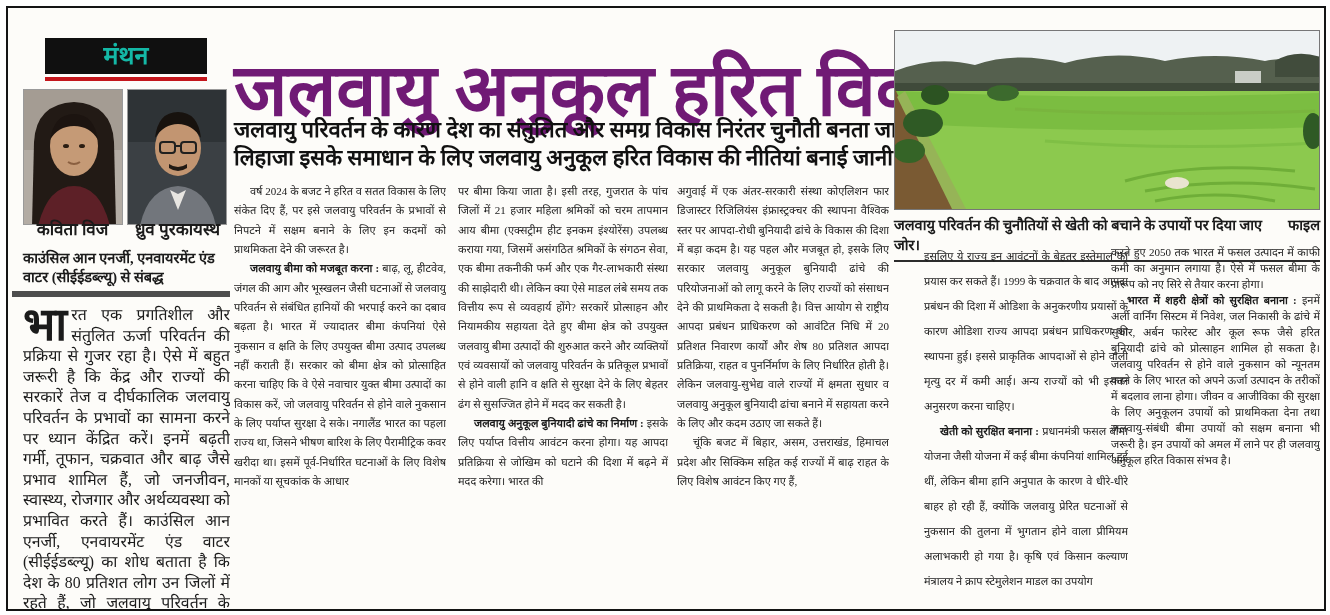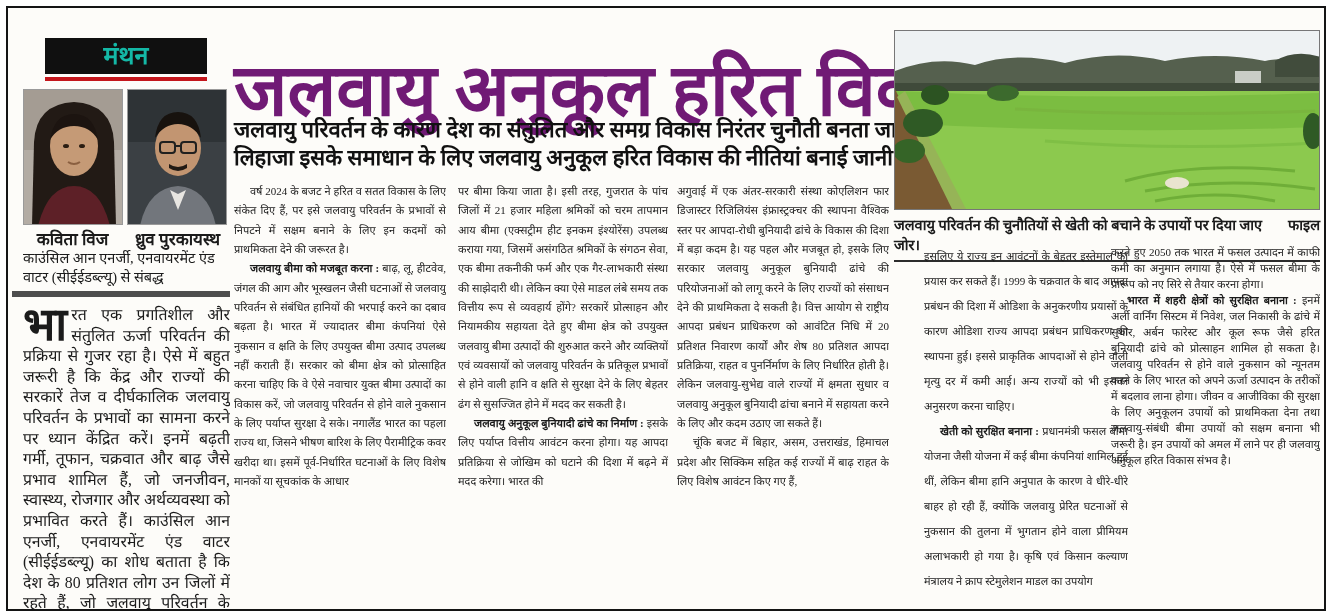--- a/index.html
+++ b/index.html
@@ -6,23 +6,23 @@
   .page{position:relative;width:1316px;height:601px;margin:6px;border:2px solid #141414;
         background:#fdfcf9;overflow:hidden;
         font-family:"Liberation Serif","DejaVu Serif",serif;color:#1b1b1b;}
   
   .sidebar{position:absolute;left:2px;top:0;width:220px;height:597px;}
   .manthan-box{position:absolute;left:35px;top:30px;width:162px;height:36px;background:#101010;
         color:#14b8a6;font-size:25px;font-weight:bold;text-align:center;line-height:36px;}
   .manthan-rule{position:absolute;left:35px;top:69px;width:162px;height:4px;background:#c4161c;}
   .photos{position:absolute;left:13px;top:81px;width:204px;height:136px;display:flex;gap:4px;}
   .portrait{width:100px;height:136px;border:1px solid #9a9a9a;box-sizing:border-box;overflow:hidden;}
-  .names{position:absolute;left:10px;top:219px;width:210px;display:flex;}
+  .names{position:absolute;left:10px;top:209px;width:210px;display:flex;}
   .names .nm{width:50%;text-align:center;font-weight:bold;font-size:17px;}
-  .affiliation{position:absolute;left:13px;top:241px;width:205px;font-size:14.5px;font-weight:400;line-height:18.5px;}
+  .affiliation{position:absolute;left:13px;top:241px;width:205px;font-size:14.5px;font-weight:700;line-height:18.5px;}
   .sep-bar{position:absolute;left:2px;top:283px;width:218px;height:6px;background:#4e4e4e;}
   .sidebar-body{position:absolute;left:13px;top:297px;width:207px;height:306px;overflow:hidden;
         font-size:15.8px;line-height:20.6px;text-align:justify;}
   .dropcap{float:left;font-size:46px;line-height:36px;font-weight:bold;padding:2px 4px 0 0;}
   
   .headline{position:absolute;left:226px;top:30px;width:660px;font-size:72px;font-weight:bold;
         color:#701a75;text-align:center;letter-spacing:0px;white-space:nowrap;}
   .subheadline{position:absolute;left:226px;top:108px;width:660px;font-size:22px;font-weight:bold;
         line-height:28px;color:#111;}
   .subheadline .shl{white-space:nowrap;}

